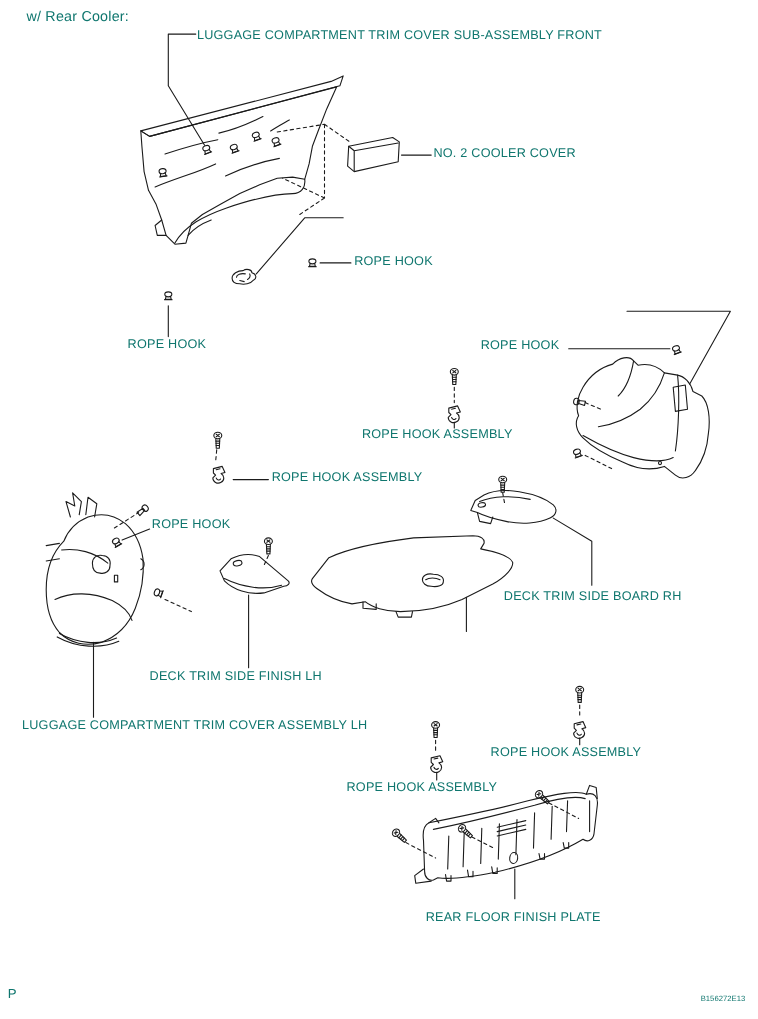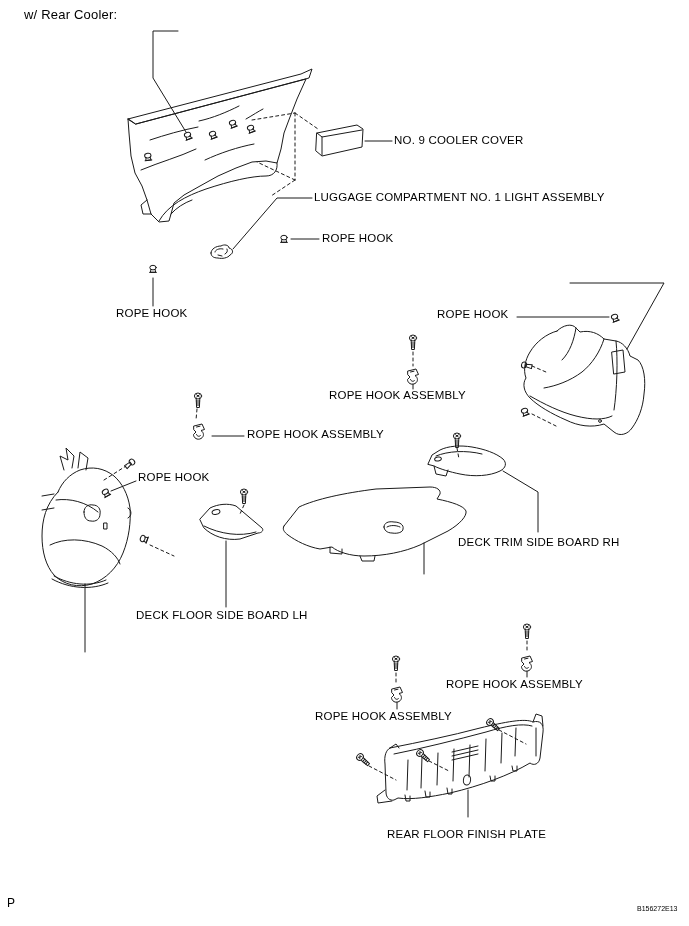--- a/index.html
+++ b/index.html
@@ -1,19 +1,19 @@
 <!DOCTYPE html>
 <html><head>
 <meta charset="utf-8">
 <style>
   html,body{margin:0;padding:0;background:#ffffff;}
   #page{position:relative;width:689px;height:926px;background:#ffffff;overflow:hidden;
         font-family:"Liberation Sans", sans-serif;color:#161616;}
   #art{position:absolute;left:0;top:0;}
-  .lbl{position:absolute;font-size:11.5px;letter-spacing:.2px;white-space:nowrap;color:#000000;}
+  .lbl{position:absolute;font-size:11.5px;letter-spacing:.2px;white-space:nowrap;color:#0f766e;}
   .l-title{left:24px;top:7px;font-size:13px;}
   .l-front{left:179px;top:26px;}
   .l-cooler{left:394px;top:134px;}
   .l-light{left:314px;top:191px;}
   .l-rope-top{left:322px;top:232px;}
   .l-rope-left{left:116px;top:307px;}
   .l-rh{left:247px;top:276px;}
   .l-rope-rh{left:437px;top:308px;}
   .l-rha-mr{left:329px;top:389px;}
   .l-rha-ml{left:247px;top:428px;}
@@ -188,28 +188,29 @@
       <path d="M136,481 L111,491"></path>
       <path d="M503,471 L538,492 L538,532"></path>
       <path d="M424,543 L424,574"></path>
       <path d="M226,541 L226,607"></path>
       <path d="M85,584 L85,652"></path>
       <path d="M468,790 L468,817"></path>
     </g>
   </svg>
 
   <div class="lbl l-title">w/ Rear Cooler:</div>
-  <div class="lbl l-cooler">NO. 9 COOLER COVER</div>
-  <div class="lbl l-light">LUGGAGE COMPARTMENT NO. 1 LIGHT ASSEMBLY</div>
+  <div class="lbl l-front">LUGGAGE COMPARTMENT TRIM COVER SUB-ASSEMBLY FRONT</div>
+  <div class="lbl l-cooler">NO. 2 COOLER COVER</div>
   <div class="lbl l-rope-top">ROPE HOOK</div>
   <div class="lbl l-rope-left">ROPE HOOK</div>
   <div class="lbl l-rope-rh">ROPE HOOK</div>
   <div class="lbl l-rha-mr">ROPE HOOK ASSEMBLY</div>
   <div class="lbl l-rha-ml">ROPE HOOK ASSEMBLY</div>
   <div class="lbl l-rope-lh">ROPE HOOK</div>
   <div class="lbl l-deck-rh">DECK TRIM SIDE BOARD RH</div>
-  <div class="lbl l-deck-lh">DECK FLOOR SIDE BOARD LH</div>
+  <div class="lbl l-deck-lh">DECK TRIM SIDE FINISH LH</div>
+  <div class="lbl l-lh">LUGGAGE COMPARTMENT TRIM COVER ASSEMBLY LH</div>
   <div class="lbl l-rha-br">ROPE HOOK ASSEMBLY</div>
   <div class="lbl l-rha-bm">ROPE HOOK ASSEMBLY</div>
   <div class="lbl l-plate">REAR FLOOR FINISH PLATE</div>
   <div class="lbl l-p">P</div>
   <div class="lbl l-code">B156272E13</div>
 </div>
 
 </body></html>

